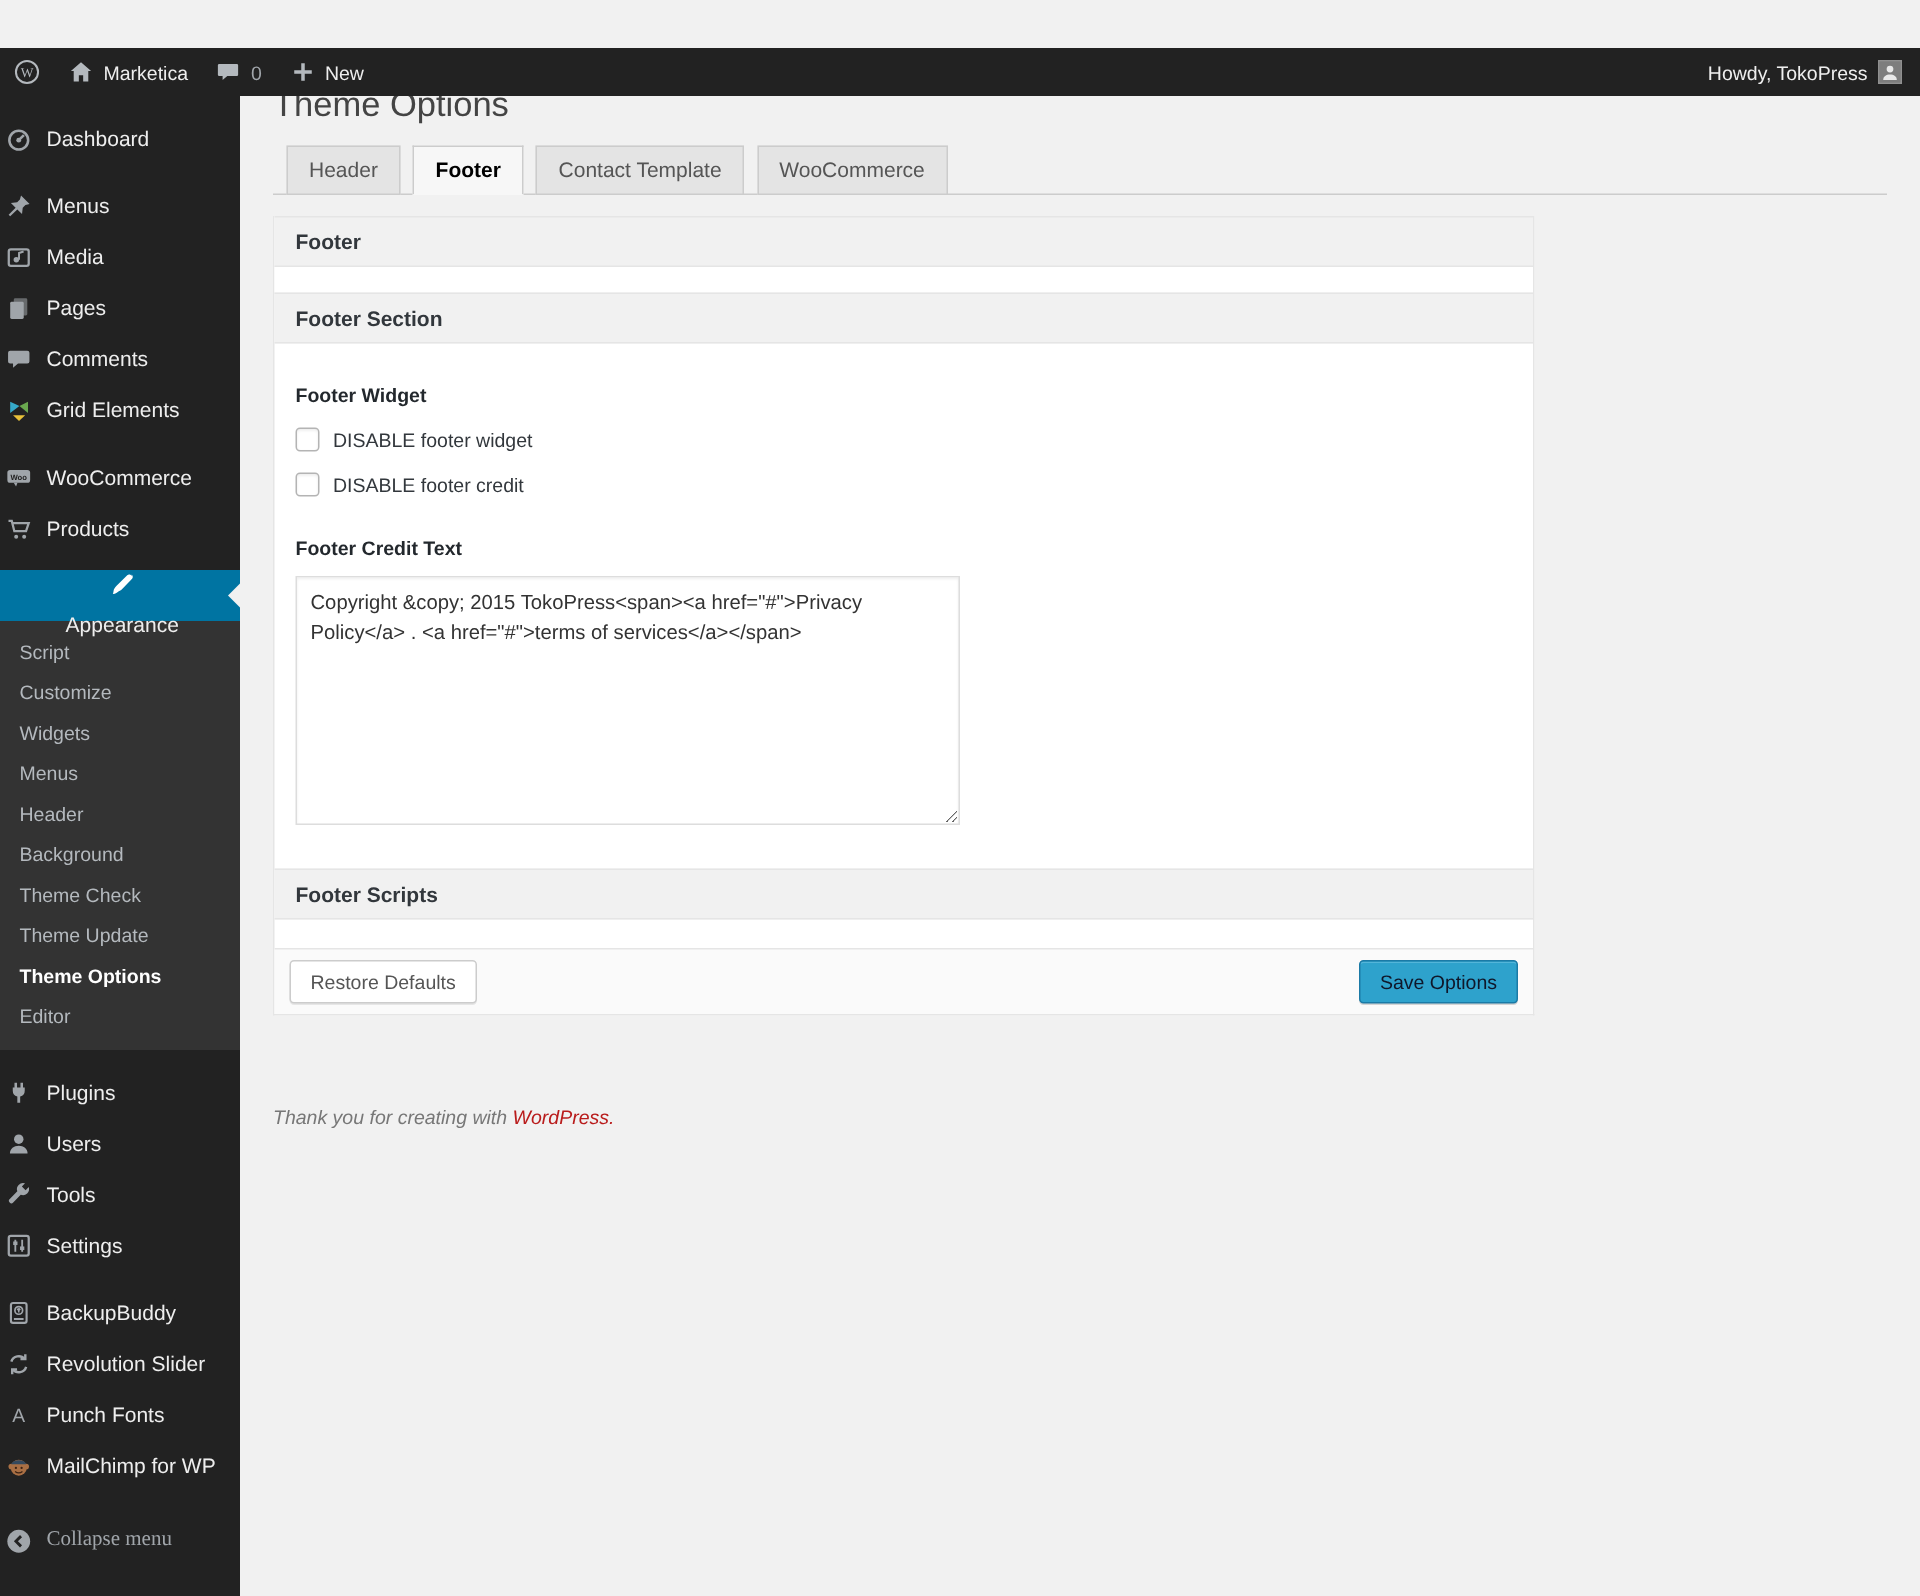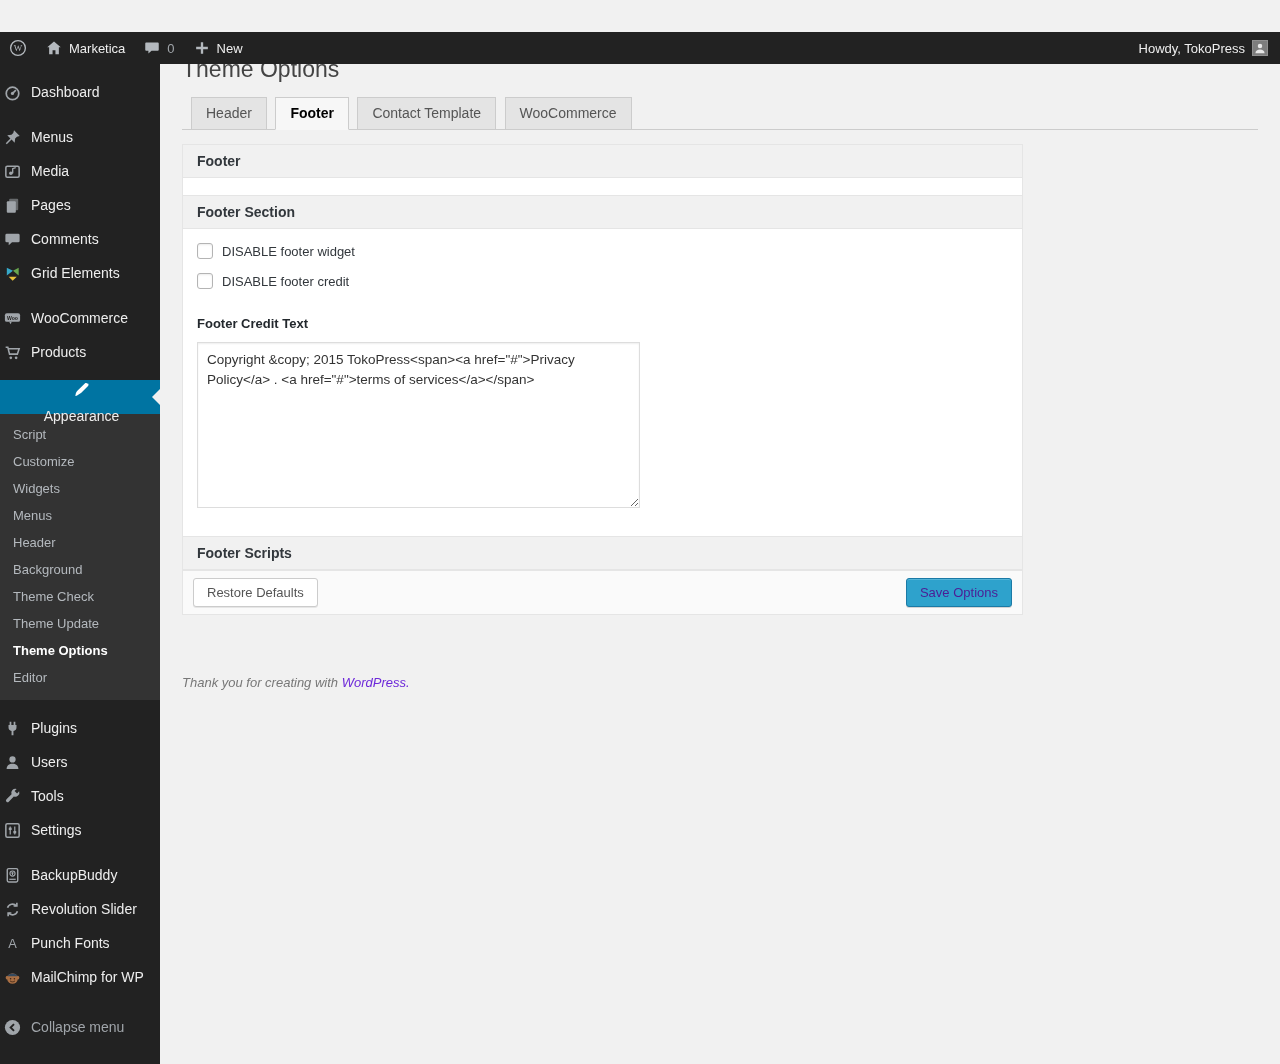--- a/index.html
+++ b/index.html
@@ -25,21 +25,21 @@
   .mi-icon { width:19px; height:19px; color:#a0a5aa; flex:0 0 19px; }
   .mi-icon svg { width:100%; height:100%; display:block; }
   .menu-item.active { background:#0074a2;flex-direction:column; }
   .menu-item.active .mi-icon { color:#fff; }
   .menu-item.active:after { content:""; position:absolute; right:0; top:50%; margin-top:-8px;
     border:8px solid transparent; border-right-color:#f1f1f1; }
   .menu-gap { height:11px; }
   .submenu { background:#333; padding:7px 0 9px; }
   .submenu-item { padding:7px 0 7px 13px; font-size:13px; color:#b4b9be; cursor:pointer; line-height:13px; }
   .submenu-item.current { color:#fff; font-weight:bold; }
-  .collapse-row { margin-top:16px; color:#a0a5aa; }
+  .collapse-row { margin-top:16px; color:#a0a5aa;font-family:Liberation Serif, serif; }
   .collapse-row .label-dim { color:#a0a5aa; }
 
   
   .content { margin-left:160px; padding:0 22px 0 22px; position:relative; height:1032px; margin-top:32px; }
   .page-title { font-size:23px; font-weight:400; color:#444; padding-top:22px; line-height:30px; }
 
   .tabs { margin-top:13px; border-bottom:1px solid #ccc; padding-left:9px; }
   .nav-tab { display:inline-block; margin:0 4px -1px 0; padding:7px 14px; font-size:14px;
     background:#e4e4e4; border:1px solid #ccc; color:#555; cursor:pointer; line-height:17px; }
   .nav-tab.active { background:#f7f7f7; border-bottom-color:#f7f7f7; color:#000; font-weight:700; }
@@ -56,29 +56,29 @@
     box-shadow:inset 0 1px 2px rgba(0,0,0,.08); }
   textarea { width:443px; height:166px; margin-top:11px; border:1px solid #ddd; background:#fff;
     box-shadow:inset 0 1px 2px rgba(0,0,0,.07); font-family:"Liberation Sans","DejaVu Sans",sans-serif;
     font-size:13.5px; line-height:1.45; padding:7px 9px; color:#333; resize:both; }
   .after-credit { height:24px; }
   .script-row { display:flex; gap:17px; }
   .script-row textarea { margin-top:11px; }
   .help { font-size:13px; color:#666; width:312px; margin-top:16px; line-height:1.6; }
   .panel-bottom-space { height:54px; }
   .panel-footer { background:#fafafa; border-top:1px solid #e5e5e5; padding:7px 10px;
-    display:flex; justify-content:space-between; align-items:center; }
+    display:flex; justify-content:space-between; align-items:center;margin-top:19px; }
   .btn { font-size:13px; padding:5px 13px; border-radius:3px; border:1px solid #ccc; background:#fff;
     color:#555; cursor:pointer; box-shadow:0 1px 0 rgba(0,0,0,.08);
     font-family:"Liberation Sans","DejaVu Sans",sans-serif; line-height:17px; }
-  .btn-primary { background:#2ea2cc; border-color:#1b7aa6; color:#4c1d95;
+  .btn-primary { background:#2ea2cc; border-color:#1b7aa6; color:#0f172a;
     box-shadow:inset 0 1px 0 rgba(120,200,230,.5), 0 1px 0 rgba(0,0,0,.15); }
   .page-footer-row { display:flex; justify-content:space-between; margin-top:60px; font-size:13px; color:#777; width:1236px; }
   .thanks { font-style:italic; }
-  .thanks a { color:#6d28d9; text-decoration:none; font-style:italic; cursor:pointer; }
+  .thanks a { color:#b91c1c; text-decoration:none; font-style:italic; cursor:pointer; }
 </style>
 </head>
 <body>
 
 <div class="root">
 
   <div class="admin-bar">
     <div class="ab-item">
       <span class="ab-icon">
         <svg viewBox="0 0 20 20">
@@ -338,20 +338,21 @@
       <span class="nav-tab">Contact Template</span>
       <span class="nav-tab">WooCommerce</span>
     </div>
 
     <div class="panel">
       <div class="bar">Footer</div>
       <div class="gapstrip"></div>
       <div class="bar">Footer Section</div>
 
       <div class="pad">
+        <div class="field-label">Footer Widget</div>
         <label class="check-row">
           <input type="checkbox" style="">
           <span>DISABLE footer widget</span>
         </label>
 
         <label class="check-row">
           <input type="checkbox" style="">
           <span>DISABLE footer credit</span>
         </label>
 

